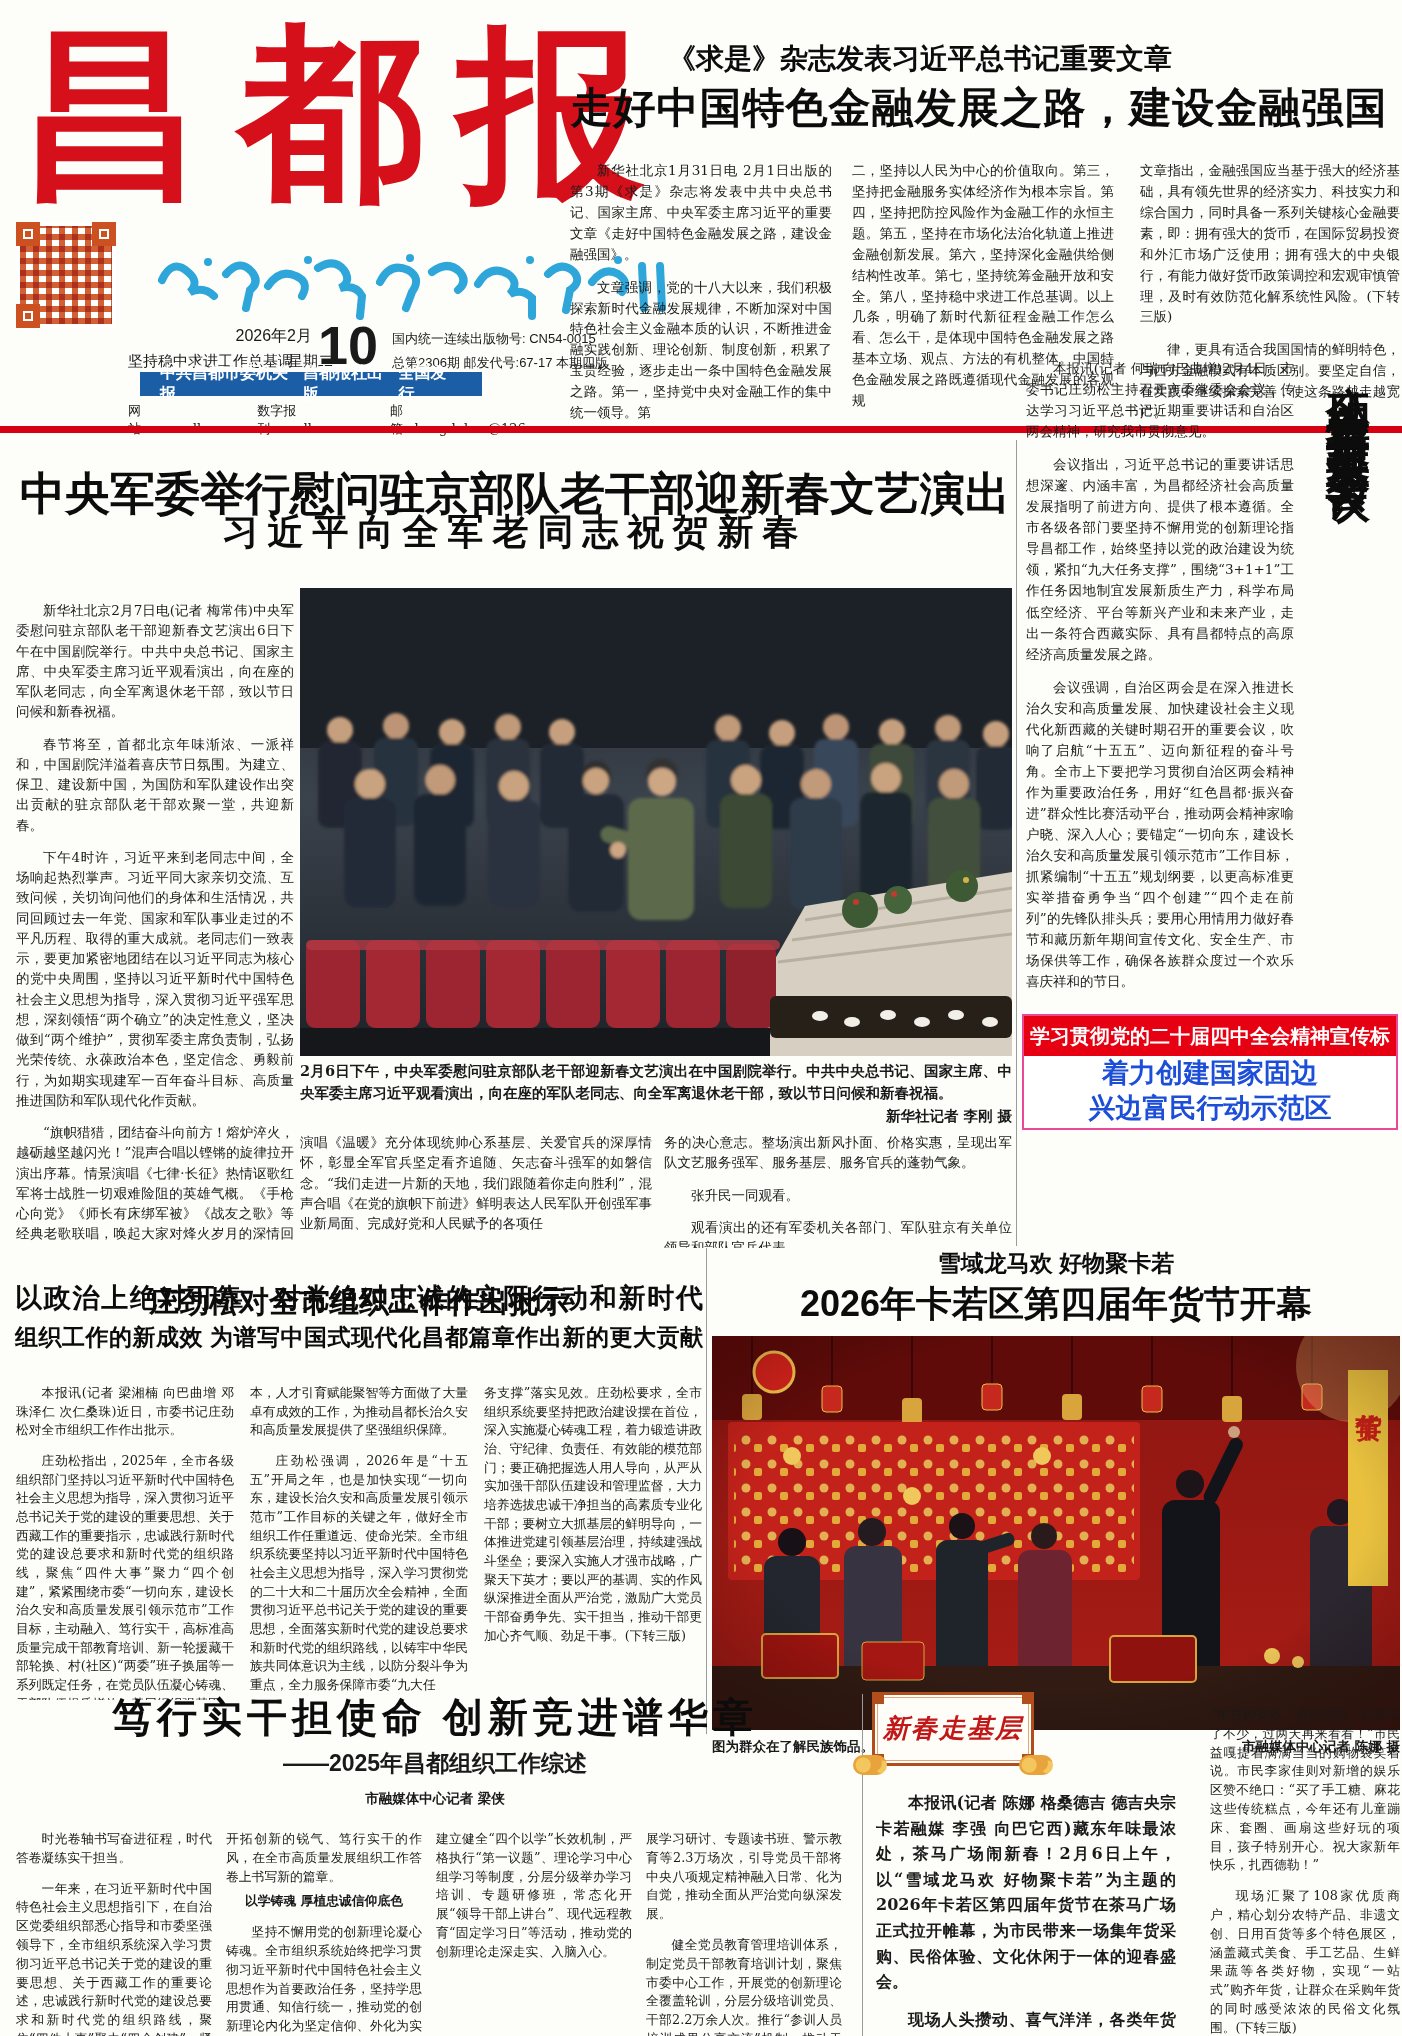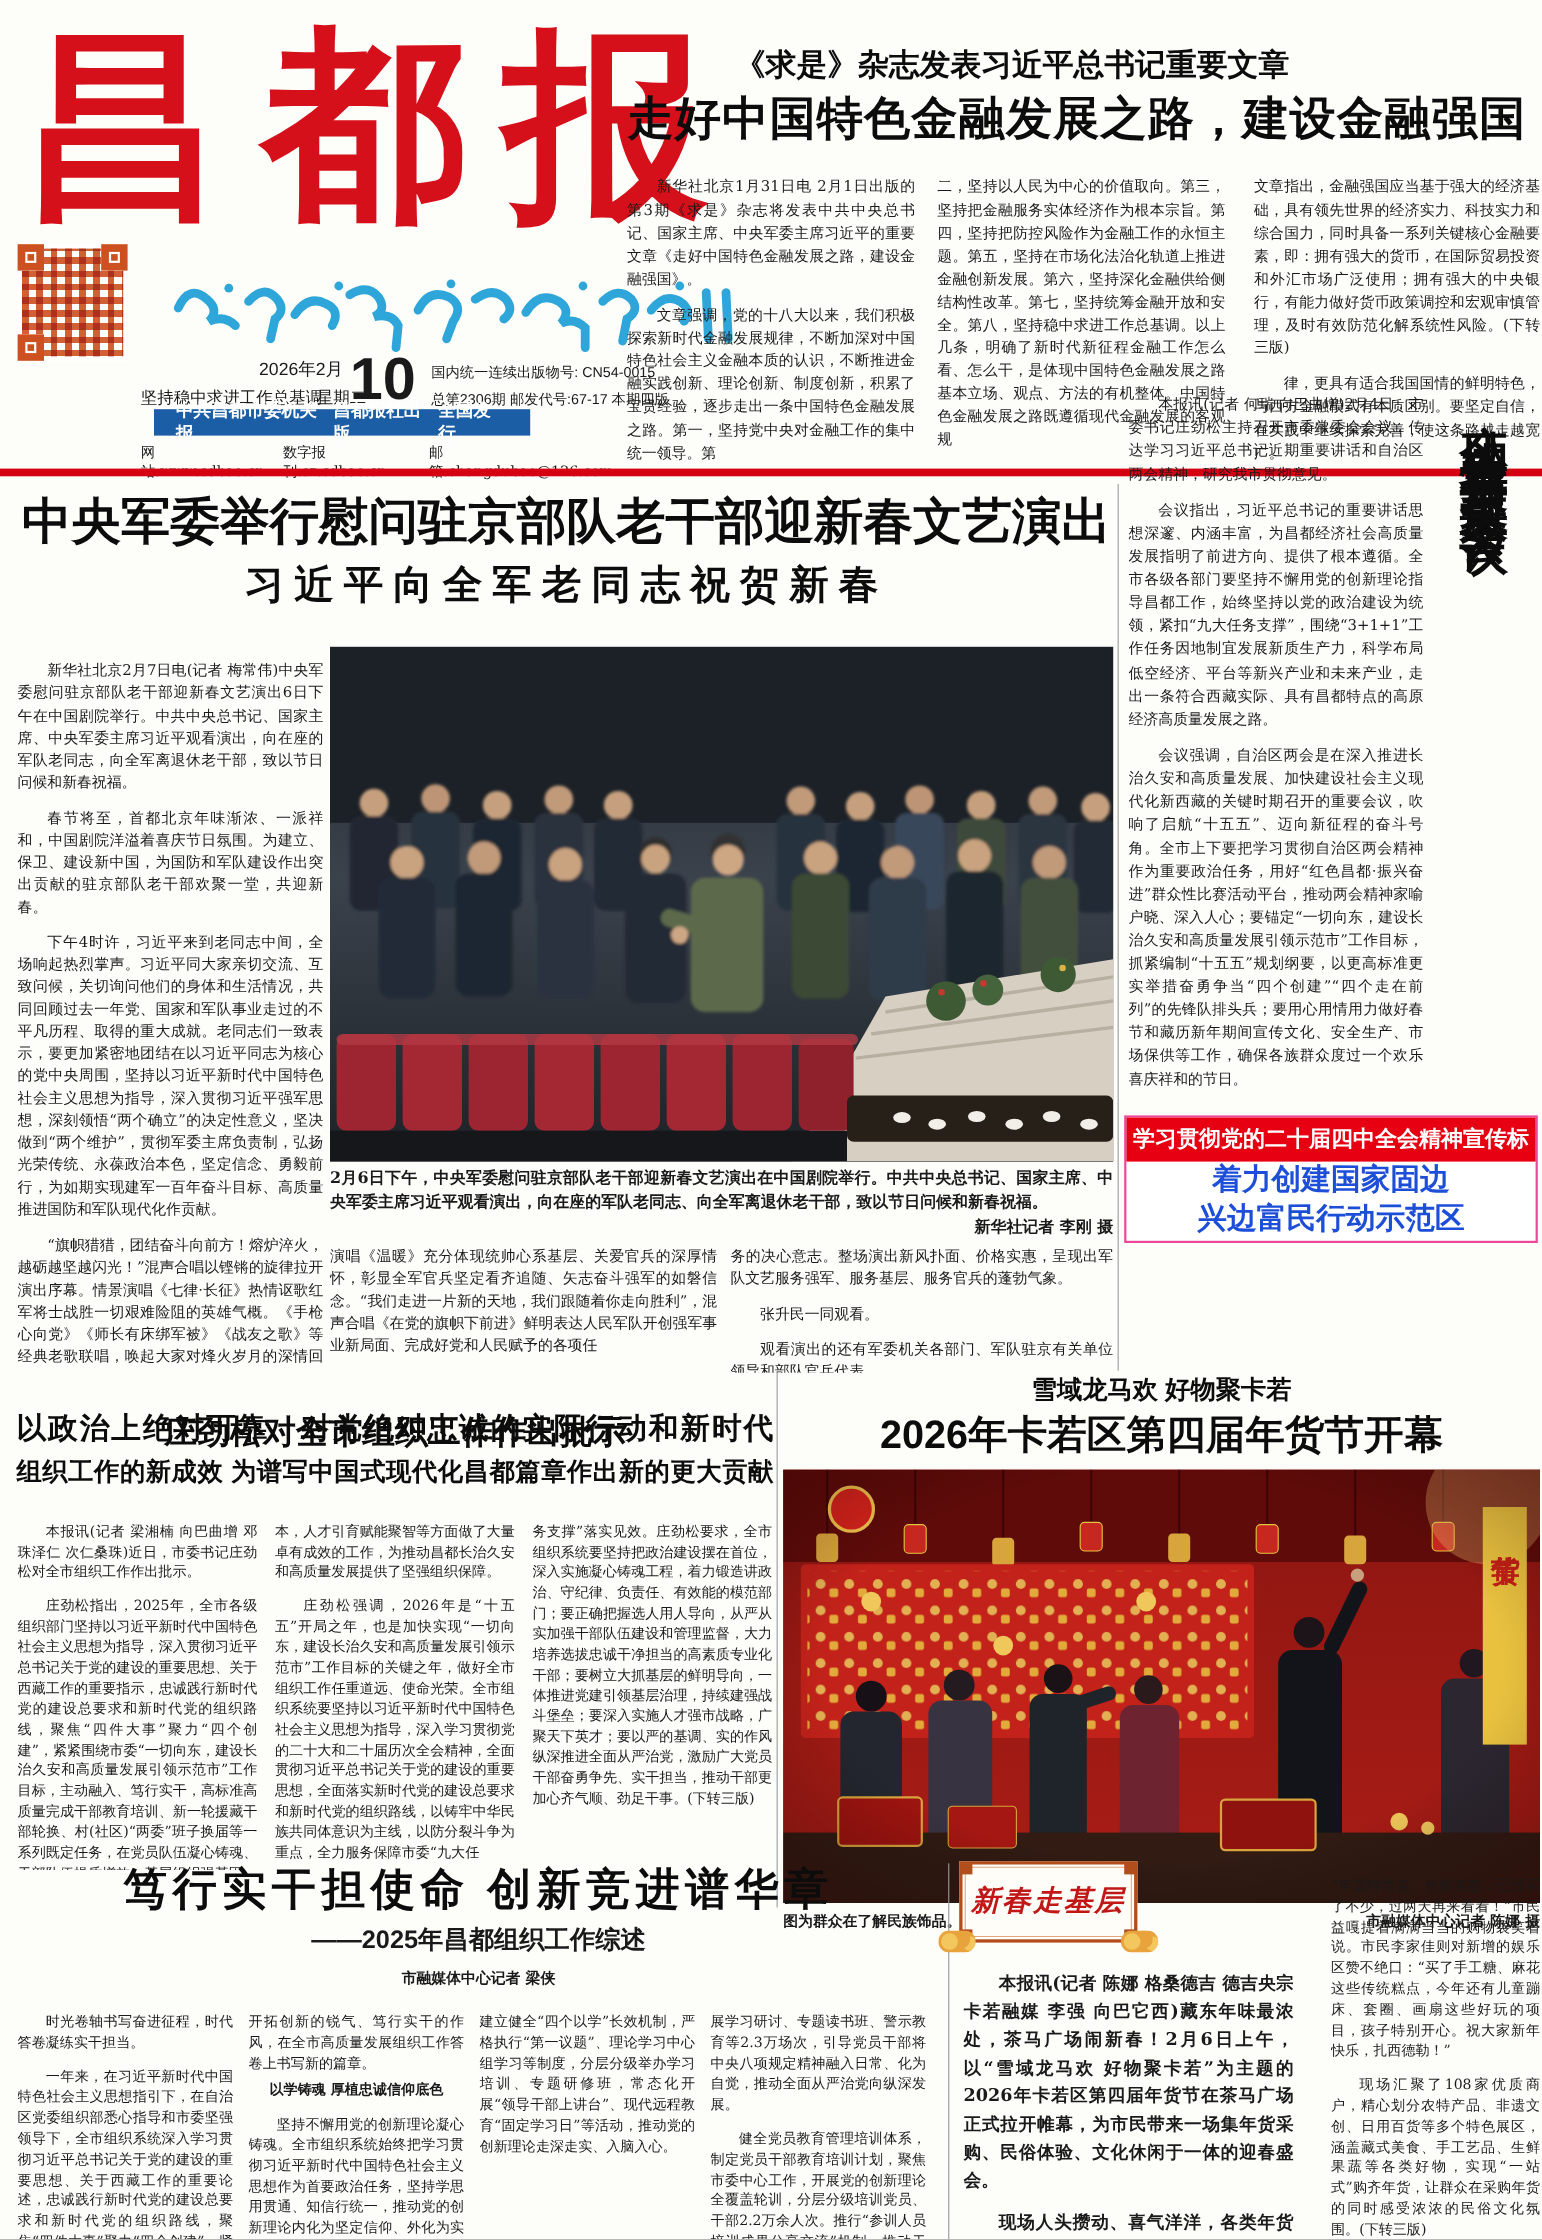--- a/index.html
+++ b/index.html
@@ -28,21 +28,21 @@
   #org-bar{left:140px;top:372px;width:342px;height:24px;background:#1b5ea6;color:#fff;display:flex;
      justify-content:space-between;align-items:center;padding:0 20px;box-sizing:border-box;
      font-weight:bold;font-size:16px;}
   #contacts{left:128px;top:402px;width:446px;display:flex;justify-content:space-between;font-size:13px;}
   #red-rule{left:0;top:426px;width:1402px;height:7px;background:#d50011;}
   
   #qs-kicker{left:600px;top:40px;width:640px;text-align:center;font-size:28px;}
   #qs-headline{left:556px;top:80px;width:846px;text-align:center;font-size:42px;letter-spacing:1px;white-space:nowrap;}
   .qs-col{top:148px;height:274px;font-size:13.5px;line-height:1.55;overflow:hidden;}
   
-  #lead-headline{left:15px;top:444px;width:1000px;text-align:center;font-size:45px;white-space:nowrap;}
+  #lead-headline{left:15px;top:464px;width:1000px;text-align:center;font-size:45px;white-space:nowrap;}
   #lead-subhead{left:15px;top:508px;width:1000px;text-align:center;font-size:36px;letter-spacing:9px;}
   #lead-left{left:16px;top:588px;width:278px;height:658px;font-size:13.5px;line-height:1.5;overflow:hidden;}
   #lead-photo{left:300px;top:588px;width:712px;height:468px;overflow:hidden;background:#20242a;}
   #lead-caption{left:300px;top:1060px;width:712px;font-size:14.5px;font-weight:bold;line-height:1.5;}
   #lead-caption .cap{text-align:justify;}
   #lead-caption .credit{text-align:right;margin-top:1px;}
   .cont-col{top:1120px;height:128px;font-size:13.5px;line-height:1.5;overflow:hidden;}
   
   #comm-col{left:1026px;top:346px;width:268px;height:708px;font-size:13.5px;line-height:1.56;overflow:hidden;}
   #comm-vert{left:1300px;top:350px;width:98px;height:706px;display:flex;justify-content:center;}

